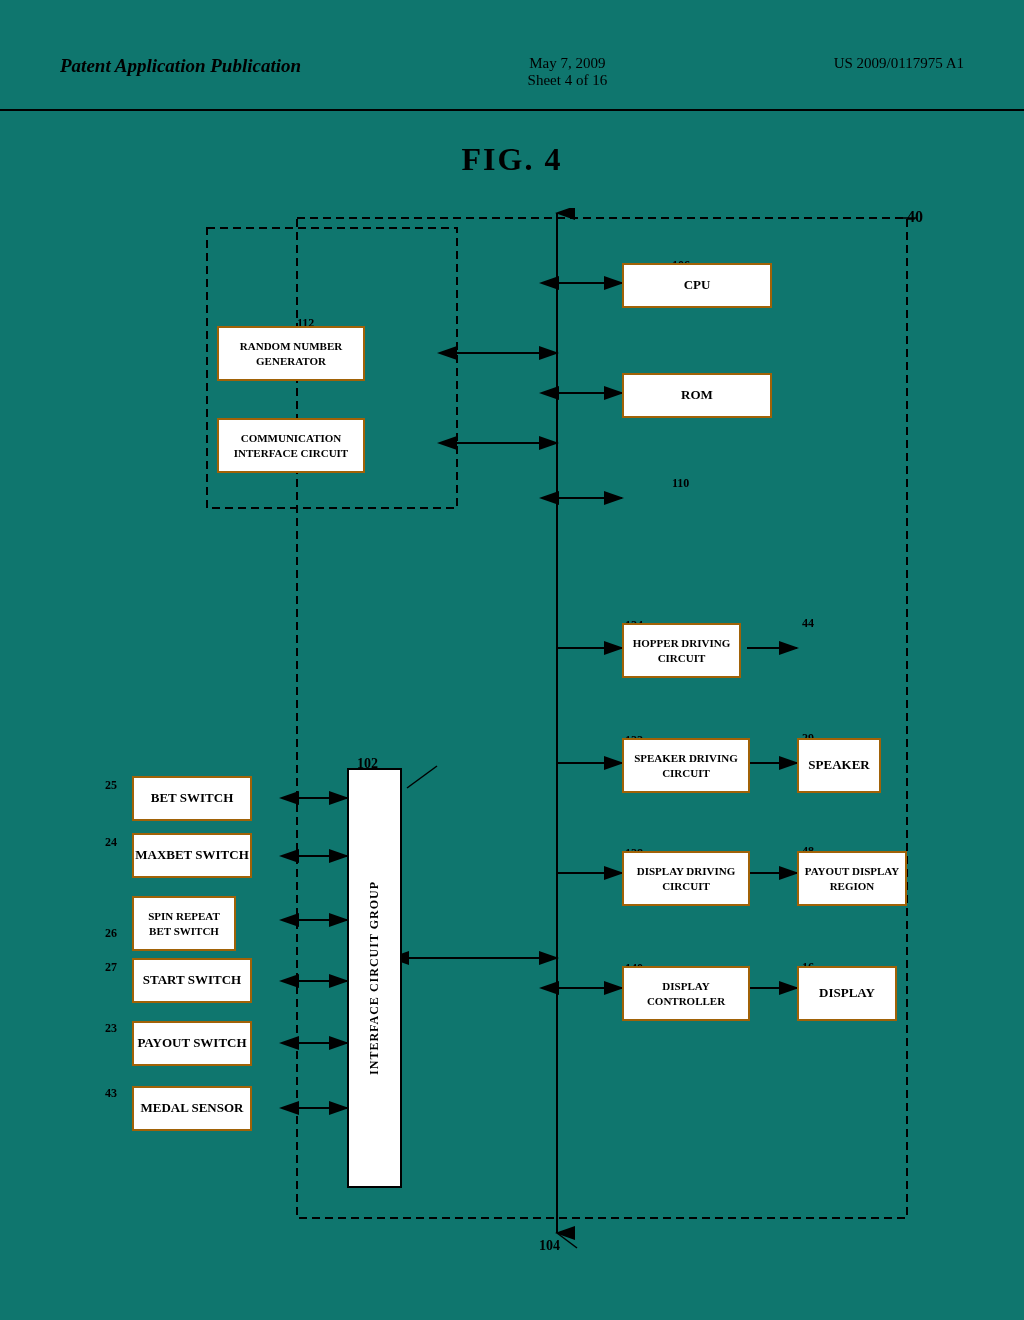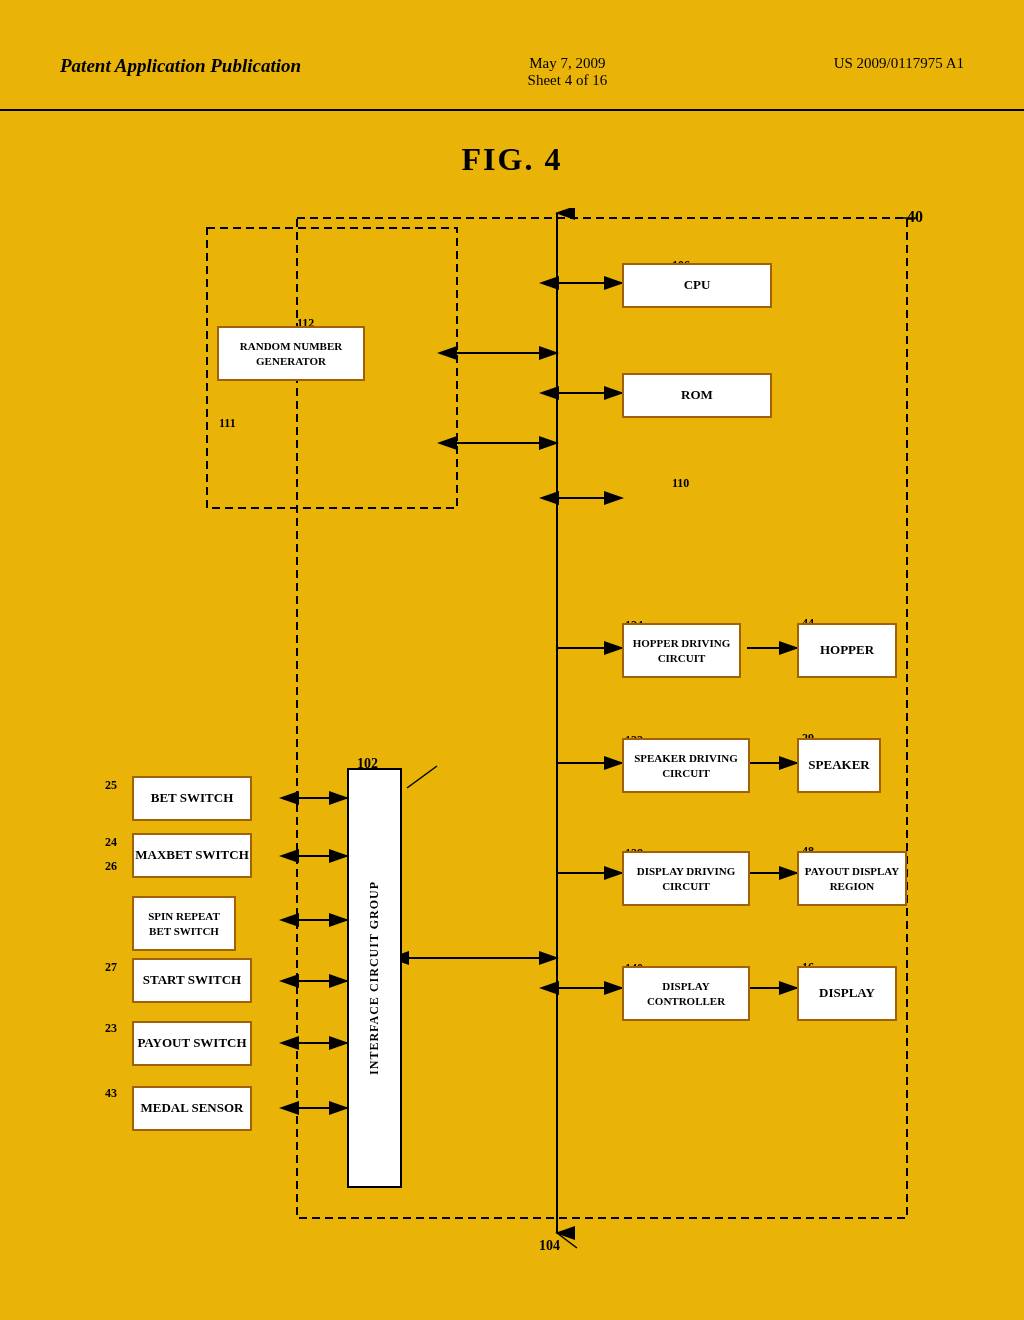--- a/index.html
+++ b/index.html
@@ -7,21 +7,21 @@
       background: #fff;
       font-family: 'Times New Roman', Times, serif;
       width: 1024px;
       min-height: 1320px;
       position: relative;
       overflow-x: hidden;
     }
     .page {
       width: 1024px;
       min-height: 1320px;
-      background: #eab308;
+      background: #0f766e;
       padding: 0;
       position: relative;
     }
     .header {
       display: flex;
       justify-content: space-between;
       align-items: flex-start;
       padding: 55px 60px 20px 60px;
       border-bottom: 2px solid #000;
     }
@@ -218,31 +218,32 @@
 
       <div class="label" style="top:268px; left:595px; font-size:12px;">110</div>
 
       <div class="label" style="top:108px; left:172px; font-size:12px;margin-left:48px;">112</div>
       <div class="box" style="top:118px; left:140px; width:148px; height:55px; font-size:11px;">
         <span style="white-space:pre-line;">RANDOM NUMBER
 GENERATOR</span>
       </div>
 
       <div class="label" style="top:208px; left:142px; font-size:12px;">111</div>
+      <div class="box" style="top:210px; left:140px; width:148px; height:55px; font-size:11px;">
+        <span style="white-space:pre-line;">COMMUNICATION
+INTERFACE  CIRCUIT</span>
+      </div>
 
       <div class="label" style="top:410px; left:548px; font-size:12px;">124</div>
       <div class="box" style="top:415px; left:545px; width:119px; height:55px; font-size:11px;">
         <span style="white-space:pre-line;">HOPPER DRIVING
 CIRCUIT</span>
       </div>
 
       <div class="label" style="top:408px; left:725px; font-size:12px;">44</div>
-      <div class="box" style="top:415px; left:720px; width:100px; height:55px;">
-        <span>HOPPER</span>
-      </div>
 
       <div class="label" style="top:525px; left:548px; font-size:12px;">122</div>
       <div class="box" style="top:530px; left:545px; width:128px; height:55px; font-size:11px;">
         <span style="white-space:pre-line;">SPEAKER DRIVING
 CIRCUIT</span>
       </div>
 
       <div class="label" style="top:523px; left:725px; font-size:12px;">29</div>
       <div class="box" style="top:530px; left:720px; width:84px; height:55px;">
         <span>SPEAKER</span>
@@ -282,21 +283,21 @@
       <div class="label" style="top:570px; left:28px; font-size:12px;">25</div>
       <div class="box" style="top:568px; left:55px; width:120px; height:45px;">
         <span>BET SWITCH</span>
       </div>
 
       <div class="label" style="top:627px; left:28px; font-size:12px;">24</div>
       <div class="box" style="top:625px; left:55px; width:120px; height:45px;">
         <span>MAXBET SWITCH</span>
       </div>
 
-      <div class="label" style="top:651px; left:28px; font-size:12px;">26</div>
+      <div class="label" style="top:718px; left:28px; font-size:12px;">26</div>
       <div class="box" style="top:688px; left:55px; width:104px; height:55px; font-size:11px;">
         <span style="white-space:pre-line;">SPIN REPEAT
 BET SWITCH</span>
       </div>
 
       <div class="label" style="top:752px; left:28px; font-size:12px;">27</div>
       <div class="box" style="top:750px; left:55px; width:120px; height:45px;">
         <span>START SWITCH</span>
       </div>
 

